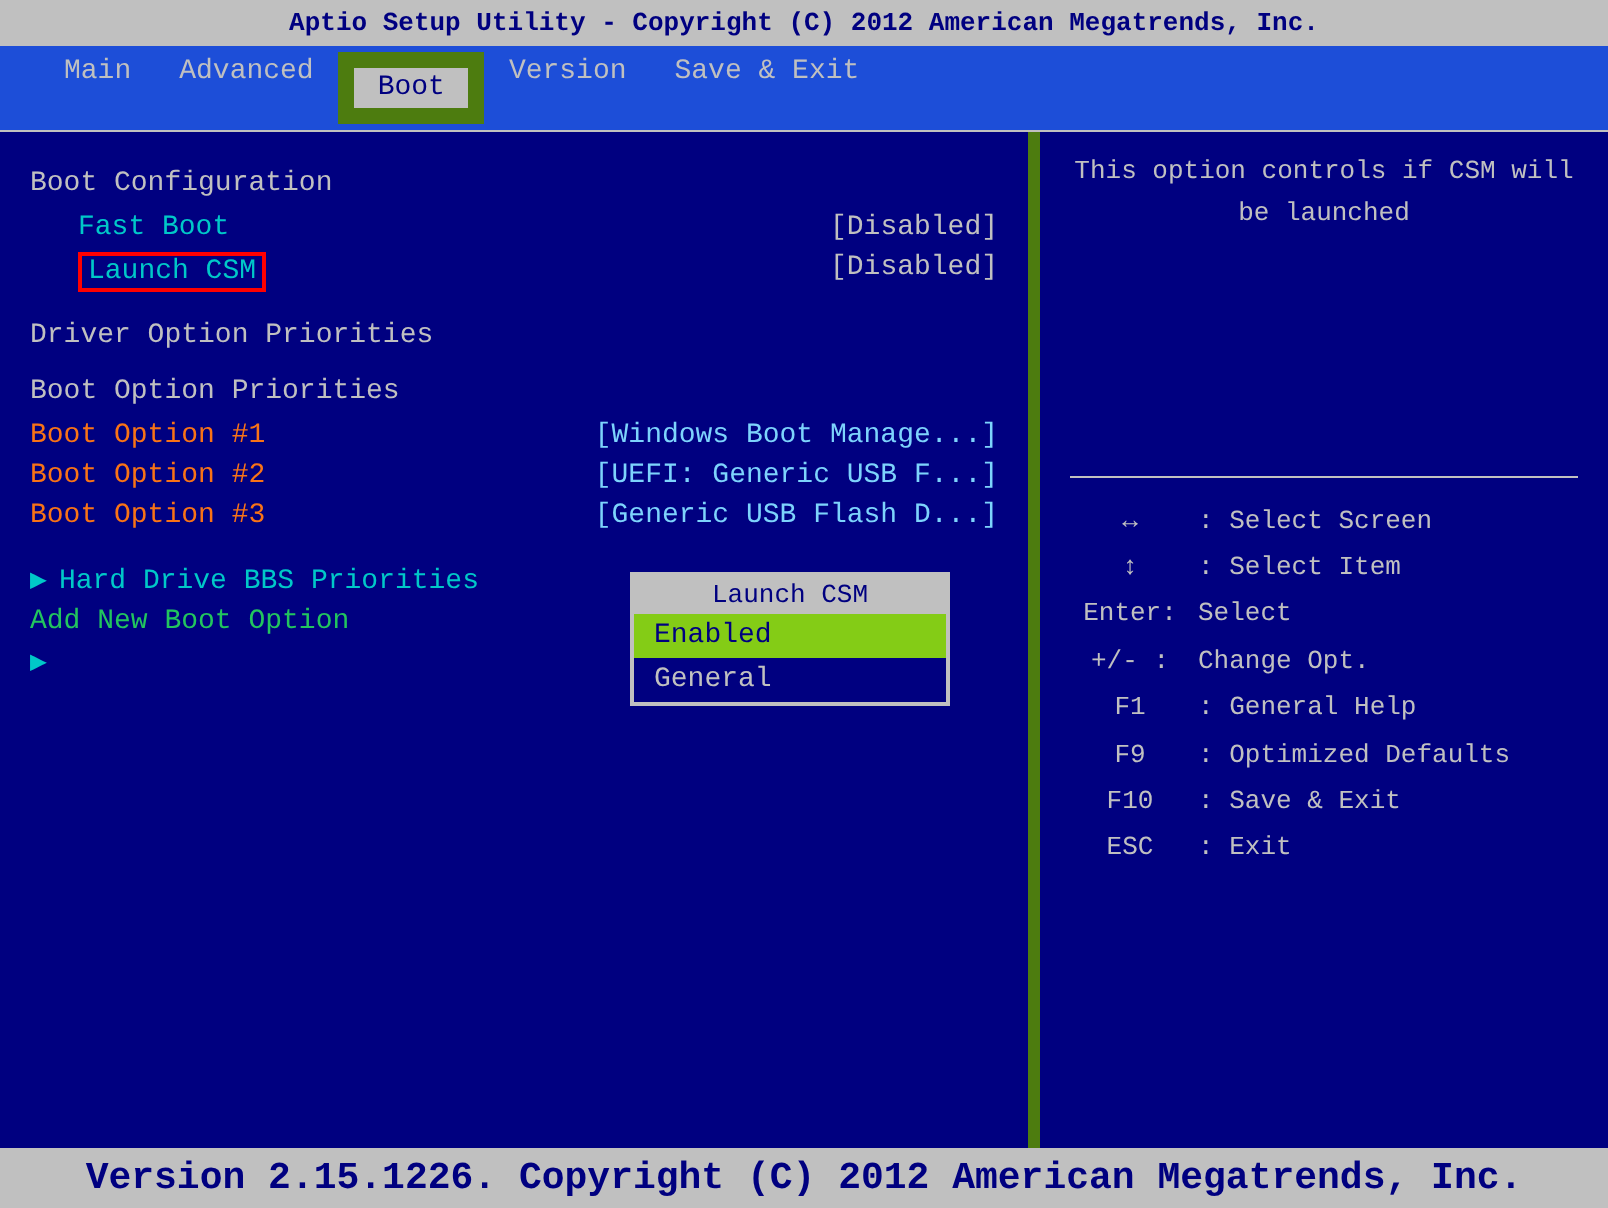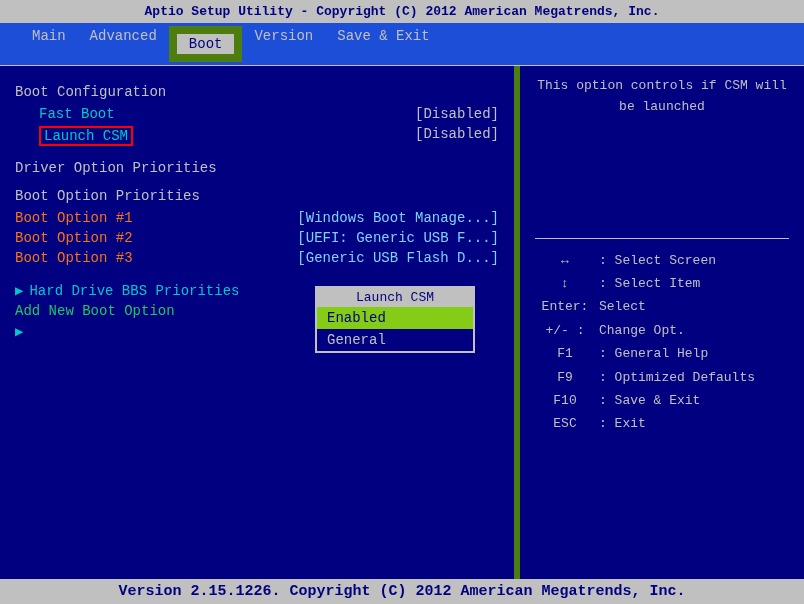--- a/index.html
+++ b/index.html
@@ -153,21 +153,21 @@
     }
     .help-desc {
       color: #c0c0c0;
     }
     
     .bottom-bar {
       background: #c0c0c0;
       color: #000080;
       text-align: center;
       padding: 4px 0;
-      font-size: 15px;
+      font-size: 19px;
       font-weight: bold;
     }
     .divider {
       border-top: 1px solid #c0c0c0;
       margin: 6px 0;
     }
   </style>
 </head>
 <body>
 

